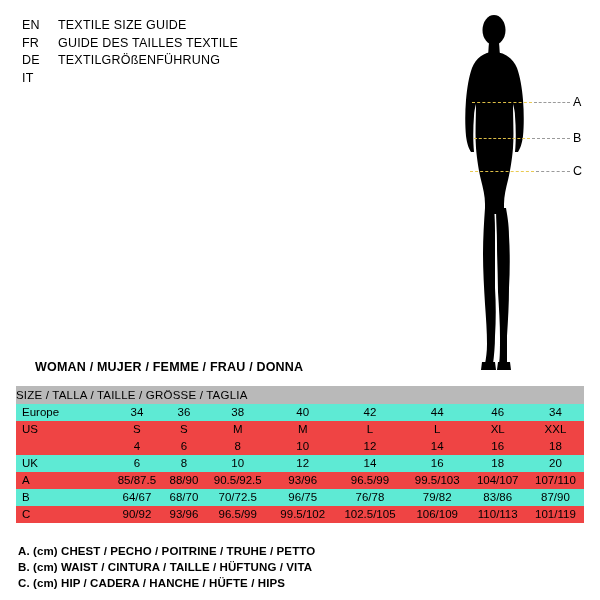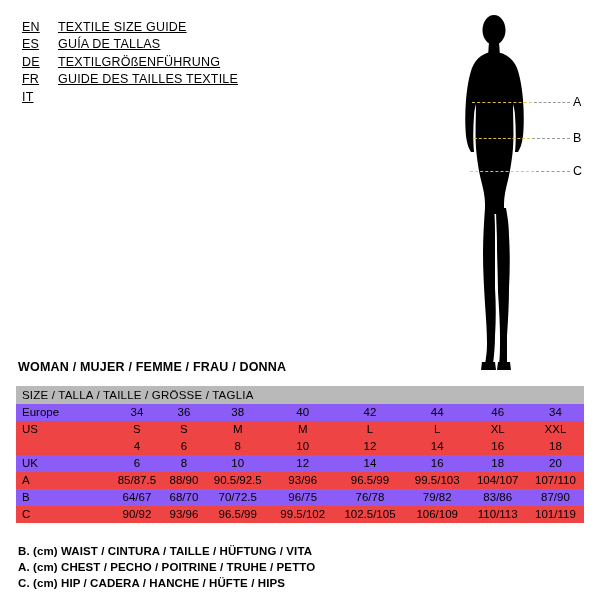--- a/index.html
+++ b/index.html
@@ -23,25 +23,24 @@
 
   
   .lang-block {
     position: absolute;
     left: 22px;
     top: 18px;
     width: 420px;
   }
   .lang-row {
     display: flex;
-    align-items: center;
+    align-items: flex-start;
     height: 17.5px;
     font-size: 12.5px;
     letter-spacing: 0.2px;
-    text-decoration: underline;
   }
   .lang-code {
     width: 36px;
     flex: 0 0 36px;
   }
   .lang-text {
     flex: 1 1 auto;
     white-space: nowrap;
   }
 
@@ -74,21 +73,21 @@
   .measure-label {
     position: absolute;
     font-size: 12.5px;
     color: #000;
     font-family: "Liberation Sans", sans-serif;
   }
 
   
   .woman-caption {
     position: absolute;
-    left: 18px;
+    left: 35px;
     top: 360px;
     font-size: 12.5px;
     font-weight: bold;
     letter-spacing: 0.2px;
   }
 
   
   .size-table {
     position: absolute;
     left: 16px;
@@ -105,27 +104,26 @@
     vertical-align: middle;
   }
   .size-table td.rowlabel {
     text-align: left;
     padding-left: 6px;
     width: 88px;
   }
   tr.head-row td {
     background: #b9b9b9;
     text-align: left;
-    padding-left: 6px;
     height: 18px;
     line-height: 18px;
     letter-spacing: 0.2px;
   }
   tr.shade td {
-    background: #8b5cf6;
+    background: #5eead4;
   }
   tr.plain td {
     background: #ef4444;
   }
 
   
   .footnotes {
     position: absolute;
     left: 18px;
     top: 543px;
@@ -142,30 +140,26 @@
 <body>
 
 <div class="page">
 
   <div class="lang-block">
     <div class="lang-row">
       <span class="lang-code">EN</span>
       <span class="lang-text">TEXTILE SIZE GUIDE</span>
     </div>
     <div class="lang-row">
-      <span class="lang-code">ES</span>
-      <span class="lang-text">GUÍA DE TALLAS</span>
+      <span class="lang-code">FR</span>
+      <span class="lang-text">GUIDE DES TAILLES TEXTILE</span>
     </div>
     <div class="lang-row">
       <span class="lang-code">DE</span>
       <span class="lang-text">TEXTILGRÖßENFÜHRUNG</span>
-    </div>
-    <div class="lang-row">
-      <span class="lang-code">FR</span>
-      <span class="lang-text">GUIDE DES TAILLES TEXTILE</span>
     </div>
     <div class="lang-row">
       <span class="lang-code">IT</span>
     </div>
   </div>
 
   <div class="figure-wrap">
 
     <svg class="figure-svg" viewBox="0 0 120 370">
       <g fill="#000000">
@@ -327,18 +321,18 @@
         <td>99.5/102</td>
         <td>102.5/105</td>
         <td>106/109</td>
         <td>110/113</td>
         <td>101/119</td>
       </tr>
     </tbody>
   </table>
 
   <div class="footnotes">
+    <div>A. (cm) CHEST / PECHO / POITRINE / TRUHE / PETTO</div>
     <div>B. (cm) WAIST / CINTURA / TAILLE / HÜFTUNG / VITA</div>
-    <div>A. (cm) CHEST / PECHO / POITRINE / TRUHE / PETTO</div>
     <div>C. (cm) HIP / CADERA / HANCHE / HÜFTE / HIPS</div>
   </div>
 
 </div>
 
 </body></html>

